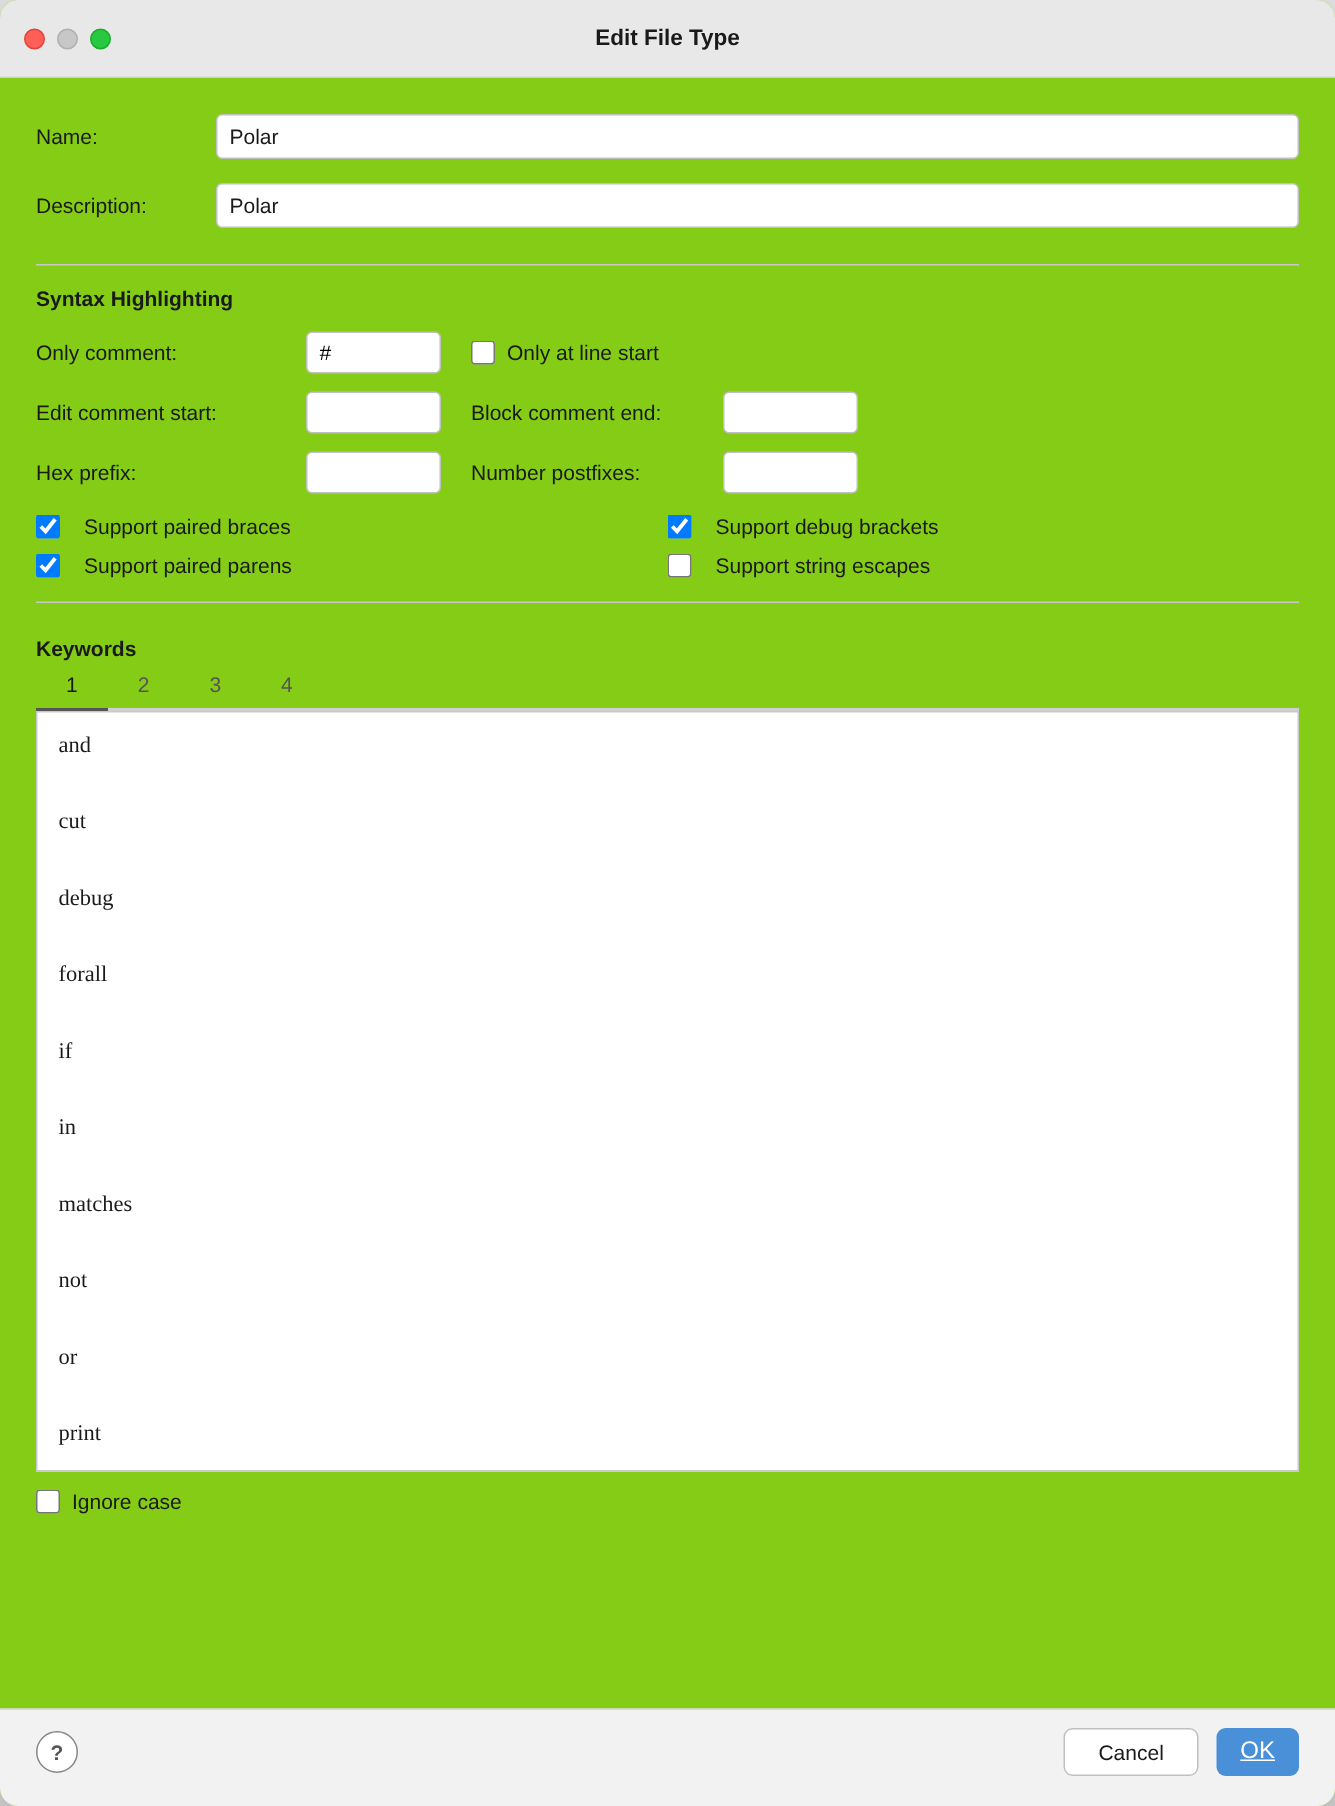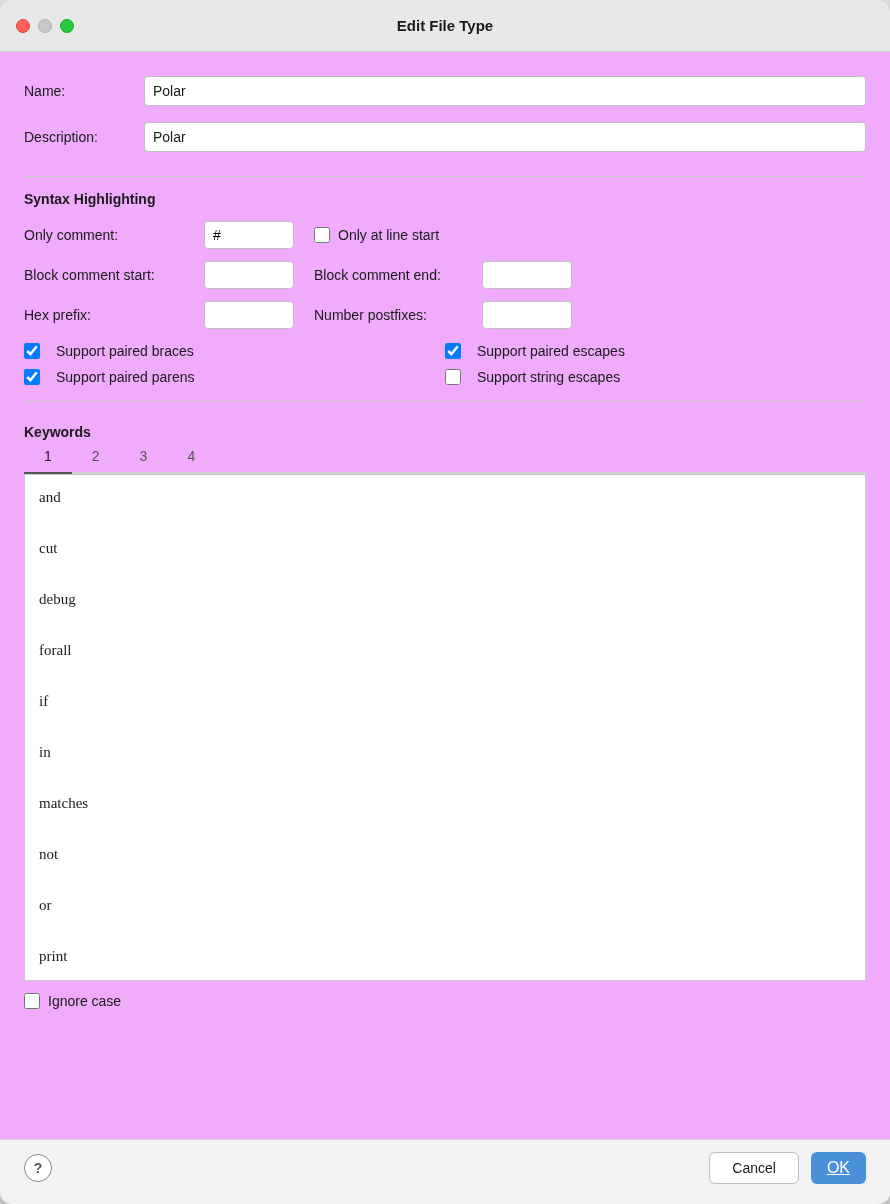--- a/index.html
+++ b/index.html
@@ -13,21 +13,21 @@
       display: flex;
       justify-content: center;
       align-items: center;
       min-height: 100vh;
       font-family: -apple-system, BlinkMacSystemFont, "Helvetica Neue", sans-serif;
     }
 
     .window {
       width: 890px;
       min-height: 1204px;
-      background: #f0abfc;
+      background: #84cc16;
       border-radius: 12px;
       box-shadow: 0 20px 60px rgba(0,0,0,0.4);
       display: flex;
       flex-direction: column;
       overflow: hidden;
     }
 
     .titlebar {
       background: #e8e8e8;
       border-bottom: 1px solid #d0d0d0;
@@ -335,21 +335,21 @@
       <div class="syntax-row">
         <span class="syntax-label">Only comment:</span>
         <input class="syntax-input-small" type="text" value="#" style="">
         <div class="right-group">
           <input type="checkbox" class="checkbox-native" id="chk-line-start" style="">
           <label class="checkbox-label" for="chk-line-start">Only at line start</label>
         </div>
       </div>
 
       <div class="syntax-row">
-        <span class="syntax-label">Block comment start:</span>
+        <span class="syntax-label">Edit comment start:</span>
         <input class="syntax-input-small" type="text" value="" style="">
         <div class="right-group">
           <span class="syntax-label" style="min-width:160px;">Block comment end:</span>
           <input class="syntax-input-small" type="text" value="" style="">
         </div>
       </div>
 
       <div class="syntax-row">
         <span class="syntax-label">Hex prefix:</span>
         <input class="syntax-input-small" type="text" value="" style="">
@@ -368,21 +368,21 @@
           <label class="checkbox-label" for="chk-braces">Support paired braces</label>
         </div>
         <div class="checkbox-group">
           <input type="checkbox" class="checkbox-native" id="chk-parens" checked="" style="">
           <label class="checkbox-label" for="chk-parens">Support paired parens</label>
         </div>
       </div>
       <div class="checkbox-col">
         <div class="checkbox-group">
           <input type="checkbox" class="checkbox-native" id="chk-brackets" checked="" style="">
-          <label class="checkbox-label" for="chk-brackets">Support paired escapes</label>
+          <label class="checkbox-label" for="chk-brackets">Support debug brackets</label>
         </div>
         <div class="checkbox-group">
           <input type="checkbox" class="checkbox-native" id="chk-escapes" style="">
           <label class="checkbox-label" for="chk-escapes">Support string escapes</label>
         </div>
       </div>
     </div>
 
     <hr class="section-divider">
 

